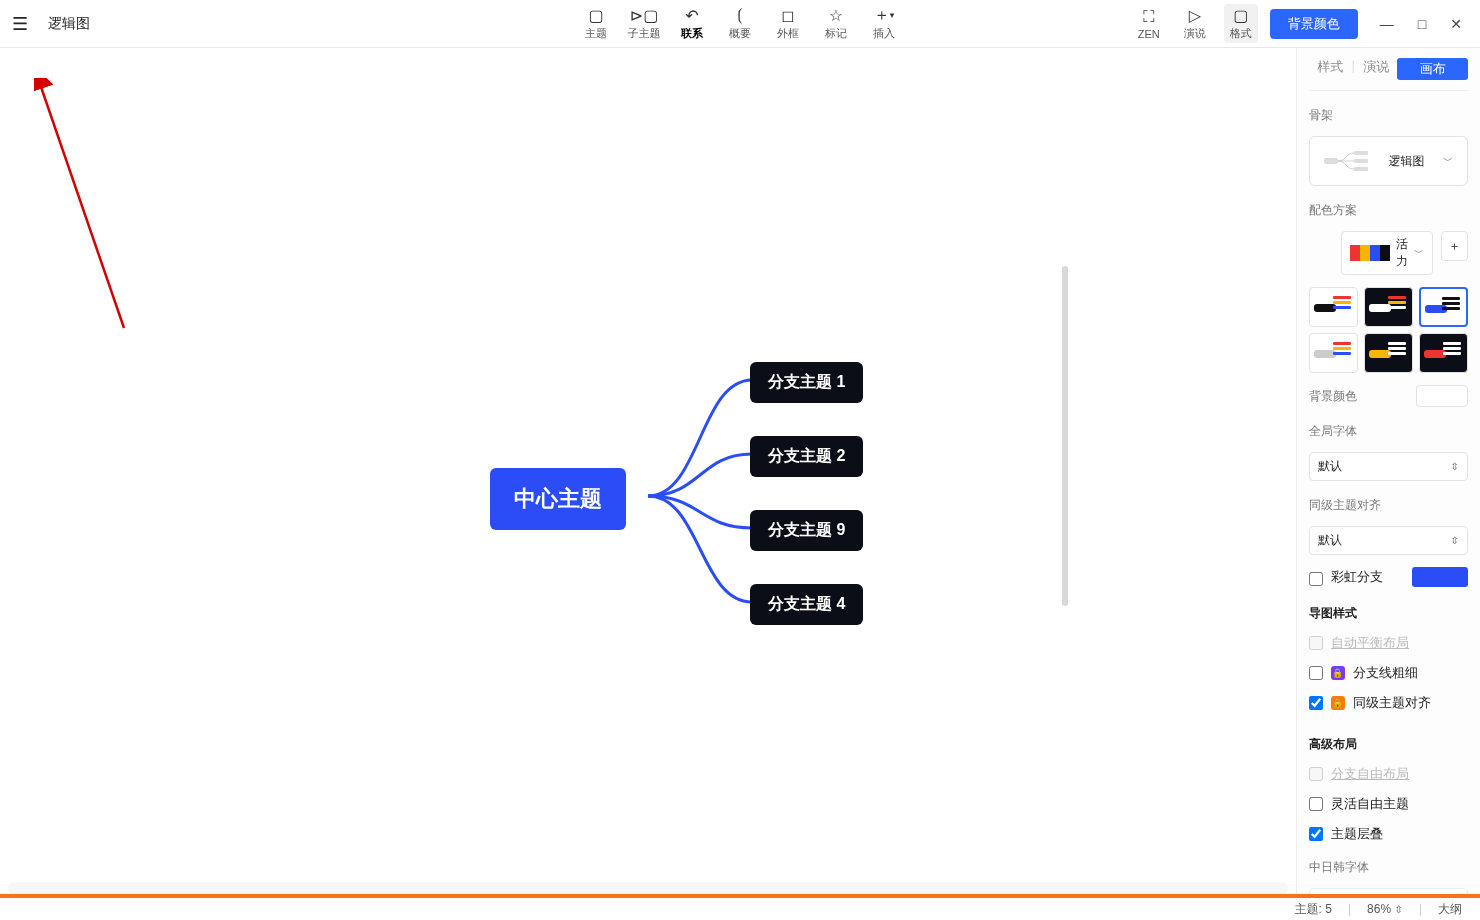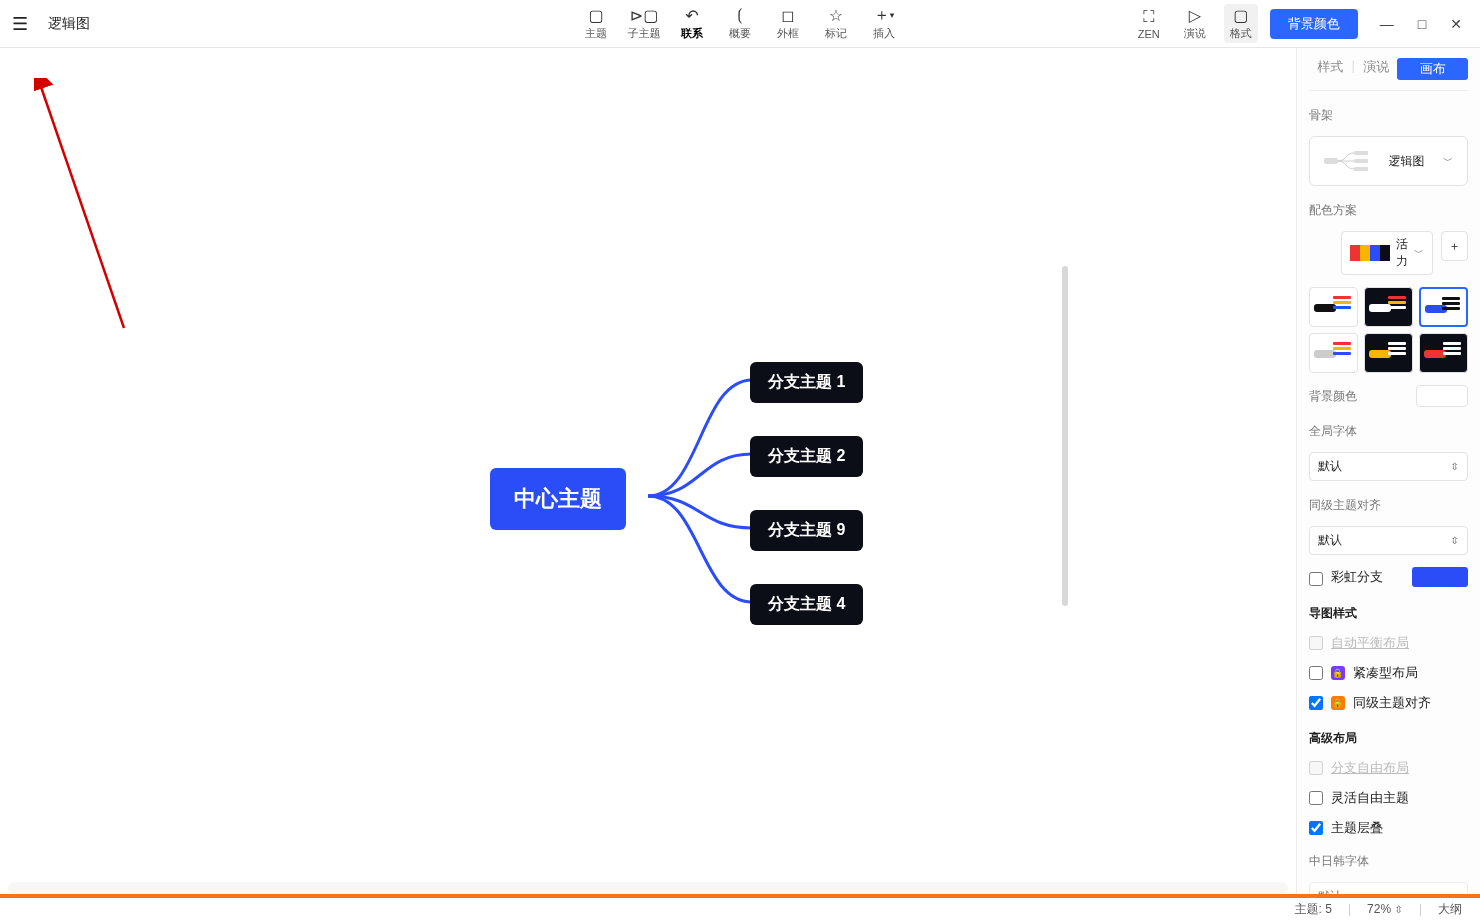--- a/index.html
+++ b/index.html
@@ -271,29 +271,29 @@
     </div>
 
     <div style="font-weight:700;margin-top:6px">导图样式</div>
     <div class="chk-row disabled">
         <input type="checkbox" disabled="" style="">
         <span>自动平衡布局</span>
       </div>
     <div class="chk-row">
         <input type="checkbox" style="">
         <span class="badge purple">🔒</span>
-        <span>紧凑型布局</span>
+        <span>分支线粗细</span>
       </div>
     <div class="chk-row">
         <input type="checkbox" checked="" style="">
         <span class="badge orange">🔒</span>
         <span>同级主题对齐</span>
       </div>
 
-    <div style="font-weight:600;margin-top:6px">高级布局</div>
+    <div style="font-weight:600;margin-top:12px">高级布局</div>
     <div class="chk-row disabled">
         <input type="checkbox" disabled="" style="">
         <span>分支自由布局</span>
       </div>
     <div class="chk-row">
         <input type="checkbox" style="">
         <span>灵活自由主题</span>
       </div>
     <div class="chk-row">
         <input type="checkbox" checked="" style="">
@@ -304,16 +304,16 @@
     <div class="sel-field" style="opacity:.6">
         <span>默认</span>
       </div>
   </div>
 
 </div>
 
 <div class="statusbar">
   <span><span>主题:</span> <span>5</span></span>
   <span style="color:#ccc">|</span>
-  <span><span>72%</span> <span class="chev">⇳</span></span>
+  <span><span>86%</span> <span class="chev">⇳</span></span>
   <span style="color:#ccc">|</span>
   <span>大纲</span>
 </div>
 
 </body></html>

